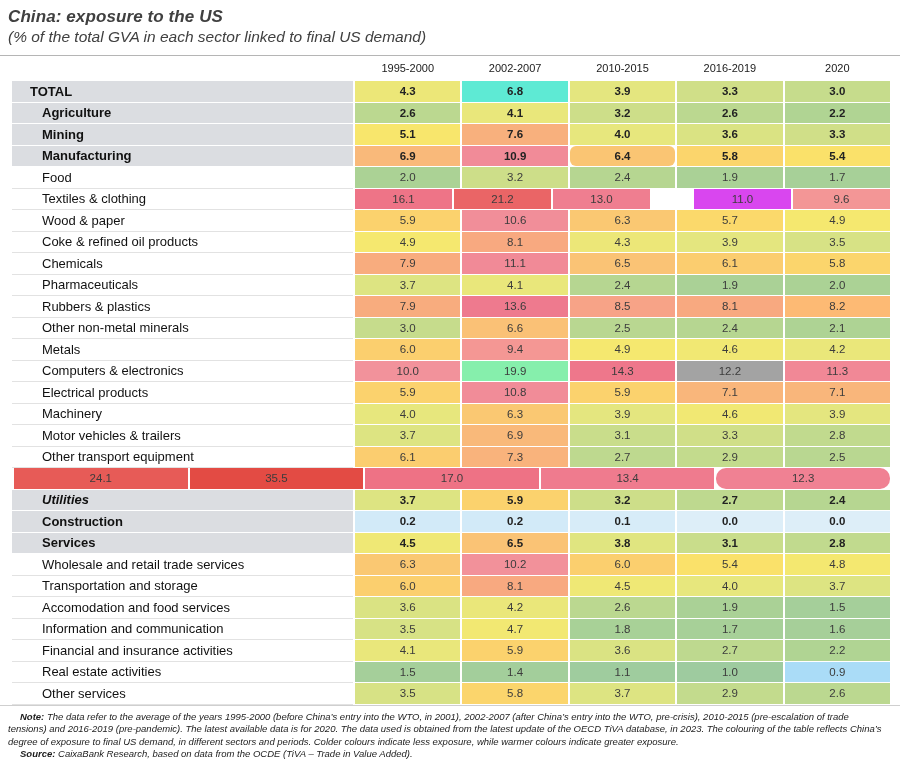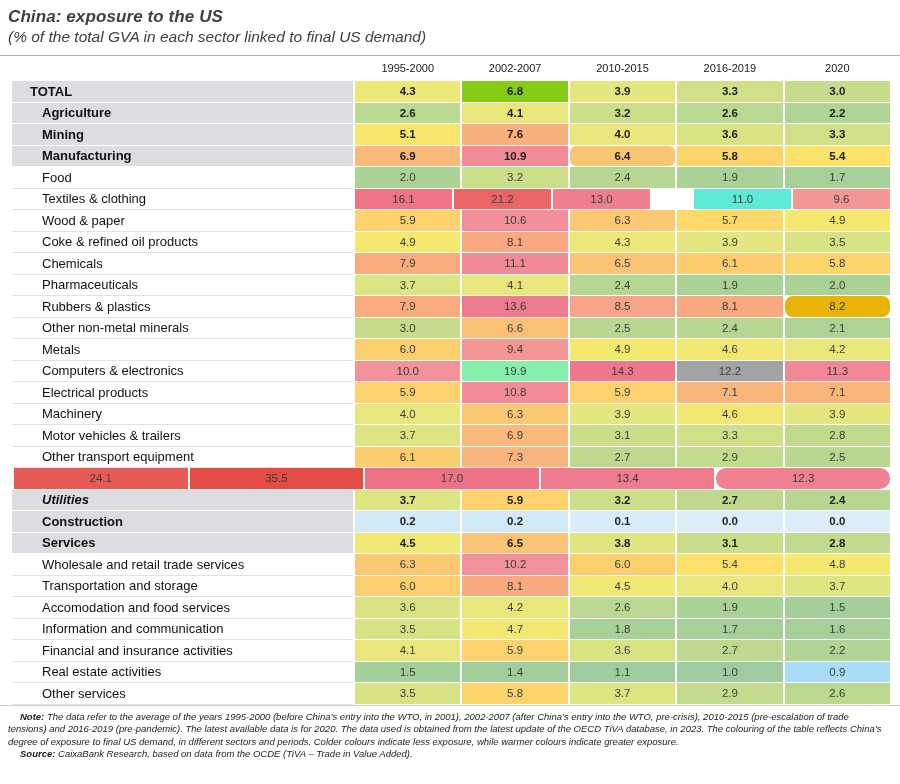--- a/index.html
+++ b/index.html
@@ -70,21 +70,21 @@
     <div class="col-head">1995-2000</div>
         <div class="col-head">2002-2007</div>
         <div class="col-head">2010-2015</div>
         <div class="col-head">2016-2019</div>
         <div class="col-head">2020</div>
       </div>
     <div id="rows">
         <div class="row total">
           <div class="label">TOTAL</div>
           <div class="cell" style="background: rgb(236, 231, 120);">4.3</div>
-          <div class="cell" style="background: #84cc16;">6.8</div>
+          <div class="cell" style="background: #5eead4;">6.8</div>
           <div class="cell" style="background: rgb(228, 230, 127);">3.9</div>
           <div class="cell" style="background: rgb(208, 223, 136);">3.3</div>
           <div class="cell" style="background: rgb(198, 220, 140);">3.0</div>
         </div>
         <div class="row category">
           <div class="label">Agriculture</div>
           <div class="cell" style="background: rgb(187, 216, 144);">2.6</div>
           <div class="cell" style="background: rgb(233, 231, 123);">4.1</div>
           <div class="cell" style="background: rgb(205, 222, 137);">3.2</div>
           <div class="cell" style="background: rgb(187, 216, 144);">2.6</div>
@@ -112,21 +112,21 @@
           <div class="cell" style="background: rgb(205, 222, 137);">3.2</div>
           <div class="cell" style="background: rgb(182, 214, 145);">2.4</div>
           <div class="cell" style="background: rgb(170, 209, 150);">1.9</div>
           <div class="cell" style="background: rgb(167, 208, 152);">1.7</div>
         </div>
         <div class="row item">
           <div class="label">Textiles &amp; clothing</div>
           <div class="cell" style="background: rgb(238, 116, 135);">16.1</div>
           <div class="cell" style="background: rgb(234, 101, 102);">21.2</div>
           <div class="cell" style="background: rgb(239, 126, 144);">13.0</div>
-          <div class="cell" style="background: #5eead4; margin-left: 44px;">11.0</div>
+          <div class="cell" style="background: #d946ef; margin-left: 44px;">11.0</div>
           <div class="cell" style="background: rgb(243, 150, 150);">9.6</div>
         </div>
         <div class="row item">
           <div class="label">Wood &amp; paper</div>
           <div class="cell" style="background: rgb(251, 210, 109);">5.9</div>
           <div class="cell" style="background: rgb(241, 142, 153);">10.6</div>
           <div class="cell" style="background: rgb(250, 200, 114);">6.3</div>
           <div class="cell" style="background: rgb(251, 217, 107);">5.7</div>
           <div class="cell" style="background: rgb(245, 232, 111);">4.9</div>
         </div>
@@ -153,21 +153,21 @@
           <div class="cell" style="background: rgb(182, 214, 145);">2.4</div>
           <div class="cell" style="background: rgb(170, 209, 150);">1.9</div>
           <div class="cell" style="background: rgb(171, 210, 149);">2.0</div>
         </div>
         <div class="row item">
           <div class="label">Rubbers &amp; plastics</div>
           <div class="cell" style="background: rgb(248, 172, 126);">7.9</div>
           <div class="cell" style="background: rgb(238, 122, 142);">13.6</div>
           <div class="cell" style="background: rgb(247, 163, 135);">8.5</div>
           <div class="cell" style="background: rgb(248, 169, 128);">8.1</div>
-          <div class="cell" style="background: #eab308; border-radius: 8px;">8.2</div>
+          <div class="cell" style="background: #fdba74;">8.2</div>
         </div>
         <div class="row item">
           <div class="label">Other non-metal minerals</div>
           <div class="cell" style="background: rgb(198, 220, 140);">3.0</div>
           <div class="cell" style="background: rgb(250, 193, 118);">6.6</div>
           <div class="cell" style="background: rgb(185, 215, 145);">2.5</div>
           <div class="cell" style="background: rgb(182, 214, 145);">2.4</div>
           <div class="cell" style="background: rgb(174, 211, 148);">2.1</div>
         </div>
         <div class="row item">

